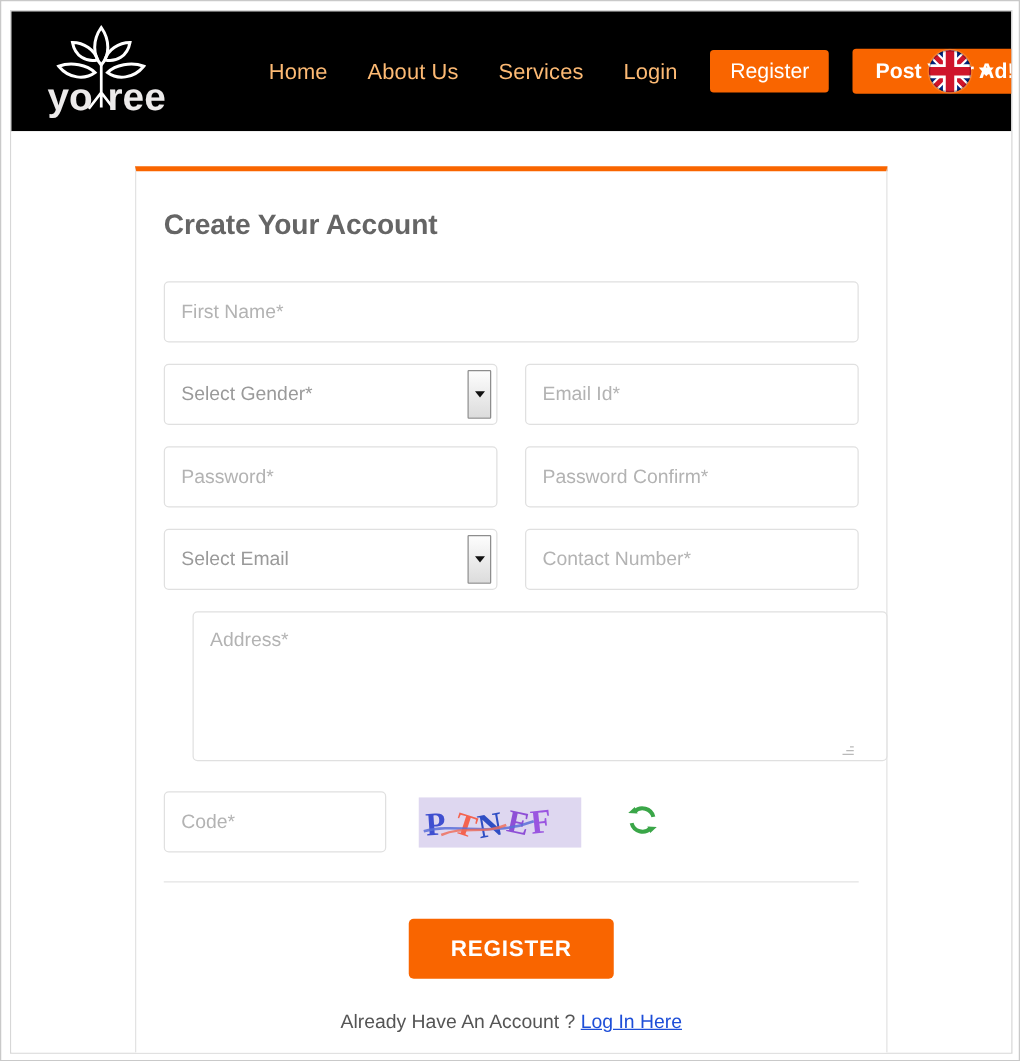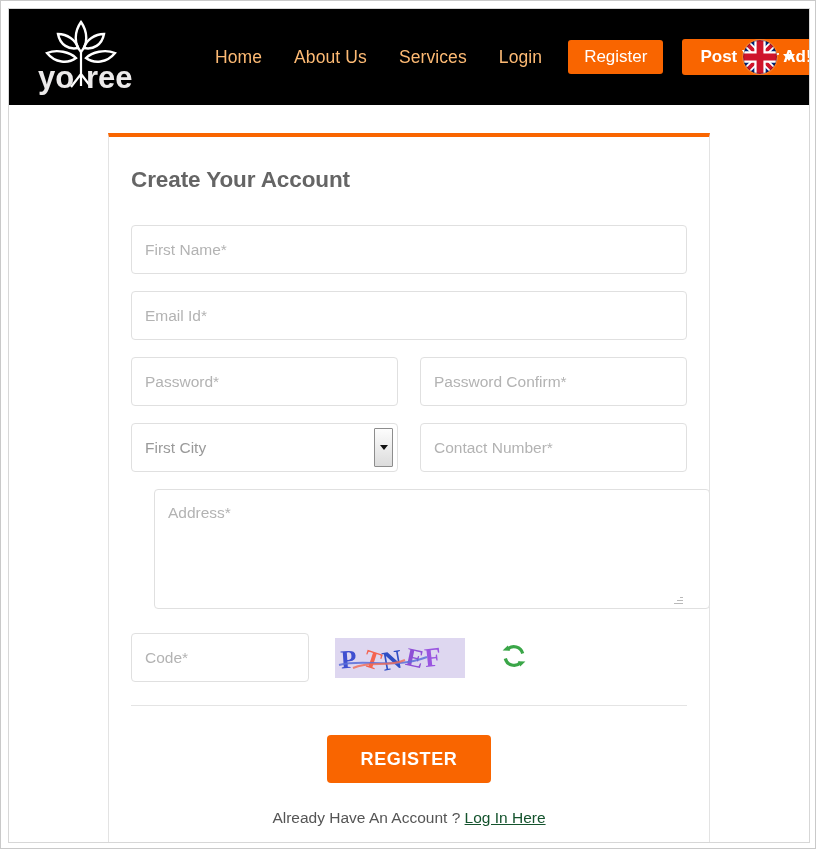--- a/index.html
+++ b/index.html
@@ -271,21 +271,21 @@
     height: 48px;
     cursor: pointer;
   }
   .login-line {
     text-align: center;
     margin-top: 26px;
     font-size: 15.5px;
     color: #555555;
   }
   .login-link {
-    color: #14532d;
+    color: #1d4ed8;
     text-decoration: underline;
     cursor: pointer;
   }
 </style>
 </head>
 <body>
 
 <div class="viewport">
  <div class="page">
 
@@ -351,37 +351,45 @@
       <form>
 
         <div class="row">
           <div class="col">
             <input class="field" type="text" placeholder="First Name*" style="">
           </div>
         </div>
 
         <div class="row">
           <div class="col">
+            <div class="selwrap">
+              <span class="sel-text">Select Gender*</span>
+              <span class="sel-btn">
+                    <i></i>
+                  </span>
+            </div>
+          </div>
+          <div class="col">
             <input class="field" type="text" placeholder="Email Id*" style="">
           </div>
         </div>
 
         <div class="row">
           <div class="col">
             <input class="field" type="password" placeholder="Password*" style="">
           </div>
           <div class="col">
             <input class="field" type="password" placeholder="Password Confirm*" style="">
           </div>
         </div>
 
         <div class="row">
           <div class="col">
             <div class="selwrap">
-              <span class="sel-text">First City</span>
+              <span class="sel-text">Select Email</span>
               <span class="sel-btn">
                     <i></i>
                   </span>
             </div>
           </div>
           <div class="col">
             <input class="field" type="text" placeholder="Contact Number*" style="">
           </div>
         </div>
 

